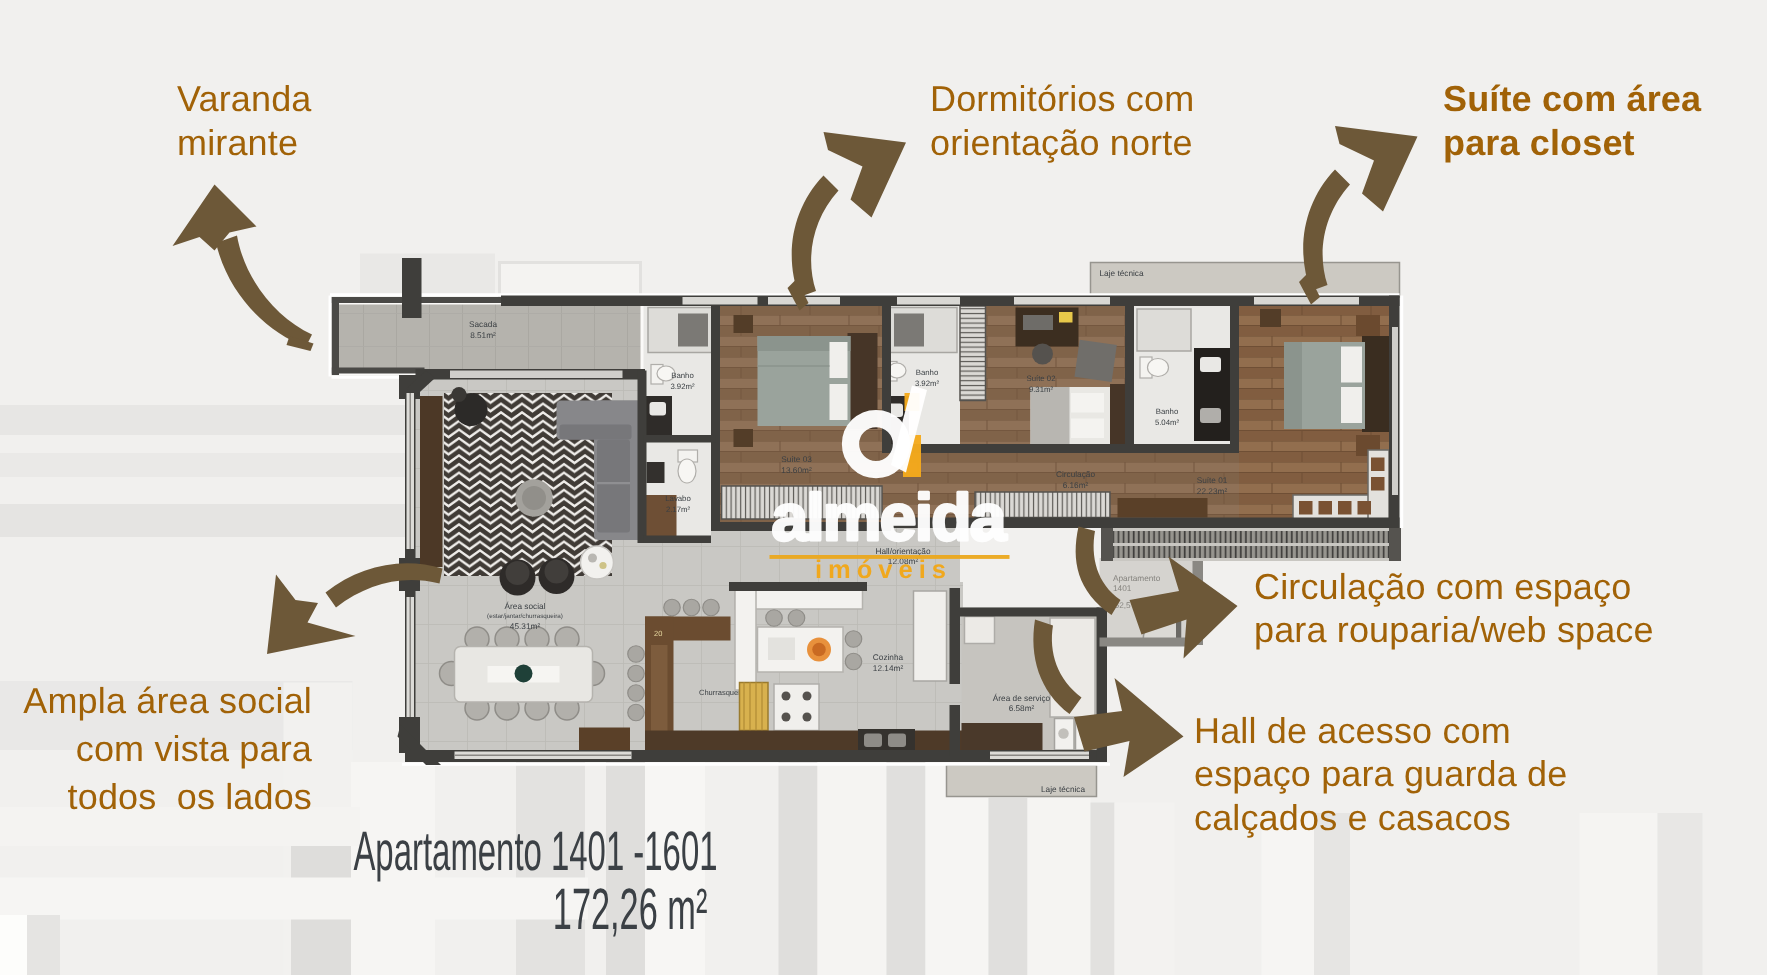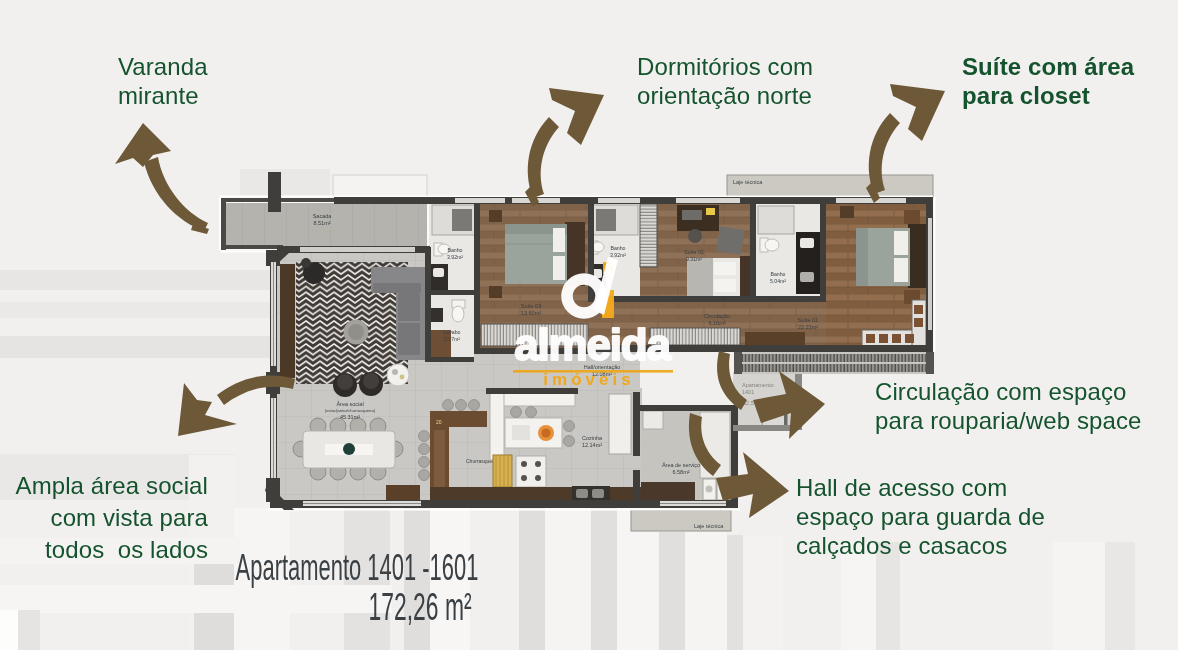--- a/index.html
+++ b/index.html
@@ -1,19 +1,19 @@
 <!DOCTYPE html>
 <html><head>
 <meta charset="utf-8">
 <style>
   html,body{margin:0;padding:0;}
   body{width:1178px;height:650px;overflow:hidden;background:#f1f0ee;
        font-family:"Liberation Sans", sans-serif;position:relative;}
   .bgstripe{position:absolute;}
-  .ann{position:absolute;color:#14532d;font-size:24px;line-height:29px;letter-spacing:0.1px;}
+  .ann{position:absolute;color:#a16207;font-size:24px;line-height:29px;letter-spacing:0.1px;}
   .apt{position:absolute;color:#3b4045;font-weight:normal;white-space:nowrap;}
 </style>
 </head>
 <body>
 
 <div class="bgstripe" style="left:0;top:270px;width:312px;height:20px;background:#e7e6e4"></div>
 
 <div class="bgstripe" style="left:0;top:302px;width:312px;height:16px;background:#eae9e7"></div>
 
 <div class="bgstripe" style="left:0;top:336px;width:330px;height:22px;background:#e5e4e2"></div>
@@ -620,25 +620,25 @@
 <text x="592" y="360" font-size="44" font-weight="bold" fill="#ffffff" opacity="0.96" text-anchor="middle" font-family="Liberation Sans" letter-spacing="-1.2" stroke="#ffffff" stroke-width="2" stroke-linejoin="round" paint-order="stroke">almeida</text>
 
 <rect x="513" y="370" width="160" height="2.6" fill="#eba81c" opacity="0.95"></rect>
 
 <text x="589" y="385" font-size="17" font-weight="bold" fill="#f0a81e" text-anchor="middle" font-family="Liberation Sans" letter-spacing="4">imóveis</text>
 </g>
 </svg>
 
 <div class="ann" style="left:118px;top:52px;">Varanda<br>mirante</div>
 
-<div class="ann" style="left:637px;top:52px;">Dormitórios com<br>orientação norte</div>
+<div class="ann" style="left:620px;top:52px;">Dormitórios com<br>orientação norte</div>
 
 <div class="ann" style="left:962px;top:52px;font-weight:bold;">Suíte com área<br>para closet</div>
 
-<div class="ann" style="left:0px;top:452px;width:208px;text-align:right;line-height:32px;margin-top:18px;">Ampla área social<br>com vista para<br>todos&nbsp;&nbsp;os lados</div>
-
-<div class="ann" style="left:836px;top:377px;margin-left:39px;">Circulação com espaço<br>para rouparia/web space</div>
+<div class="ann" style="left:0px;top:452px;width:208px;text-align:right;line-height:32px;">Ampla área social<br>com vista para<br>todos&nbsp;&nbsp;os lados</div>
+
+<div class="ann" style="left:836px;top:377px;">Circulação com espaço<br>para rouparia/web space</div>
 
 <div class="ann" style="left:796px;top:473px;">Hall de acesso com<br>espaço para guarda de<br>calçados e casacos</div>
 
 <div class="apt" style="right:700px;top:549px;font-size:37px;line-height:37px;transform:scaleX(0.593);transform-origin:right top;">Apartamento 1401 -1601</div>
 
 <div class="apt" style="right:706px;top:587px;font-size:39px;line-height:39px;transform:scaleX(0.587);transform-origin:right top;">172,26 m²</div>
 
 </body></html>

